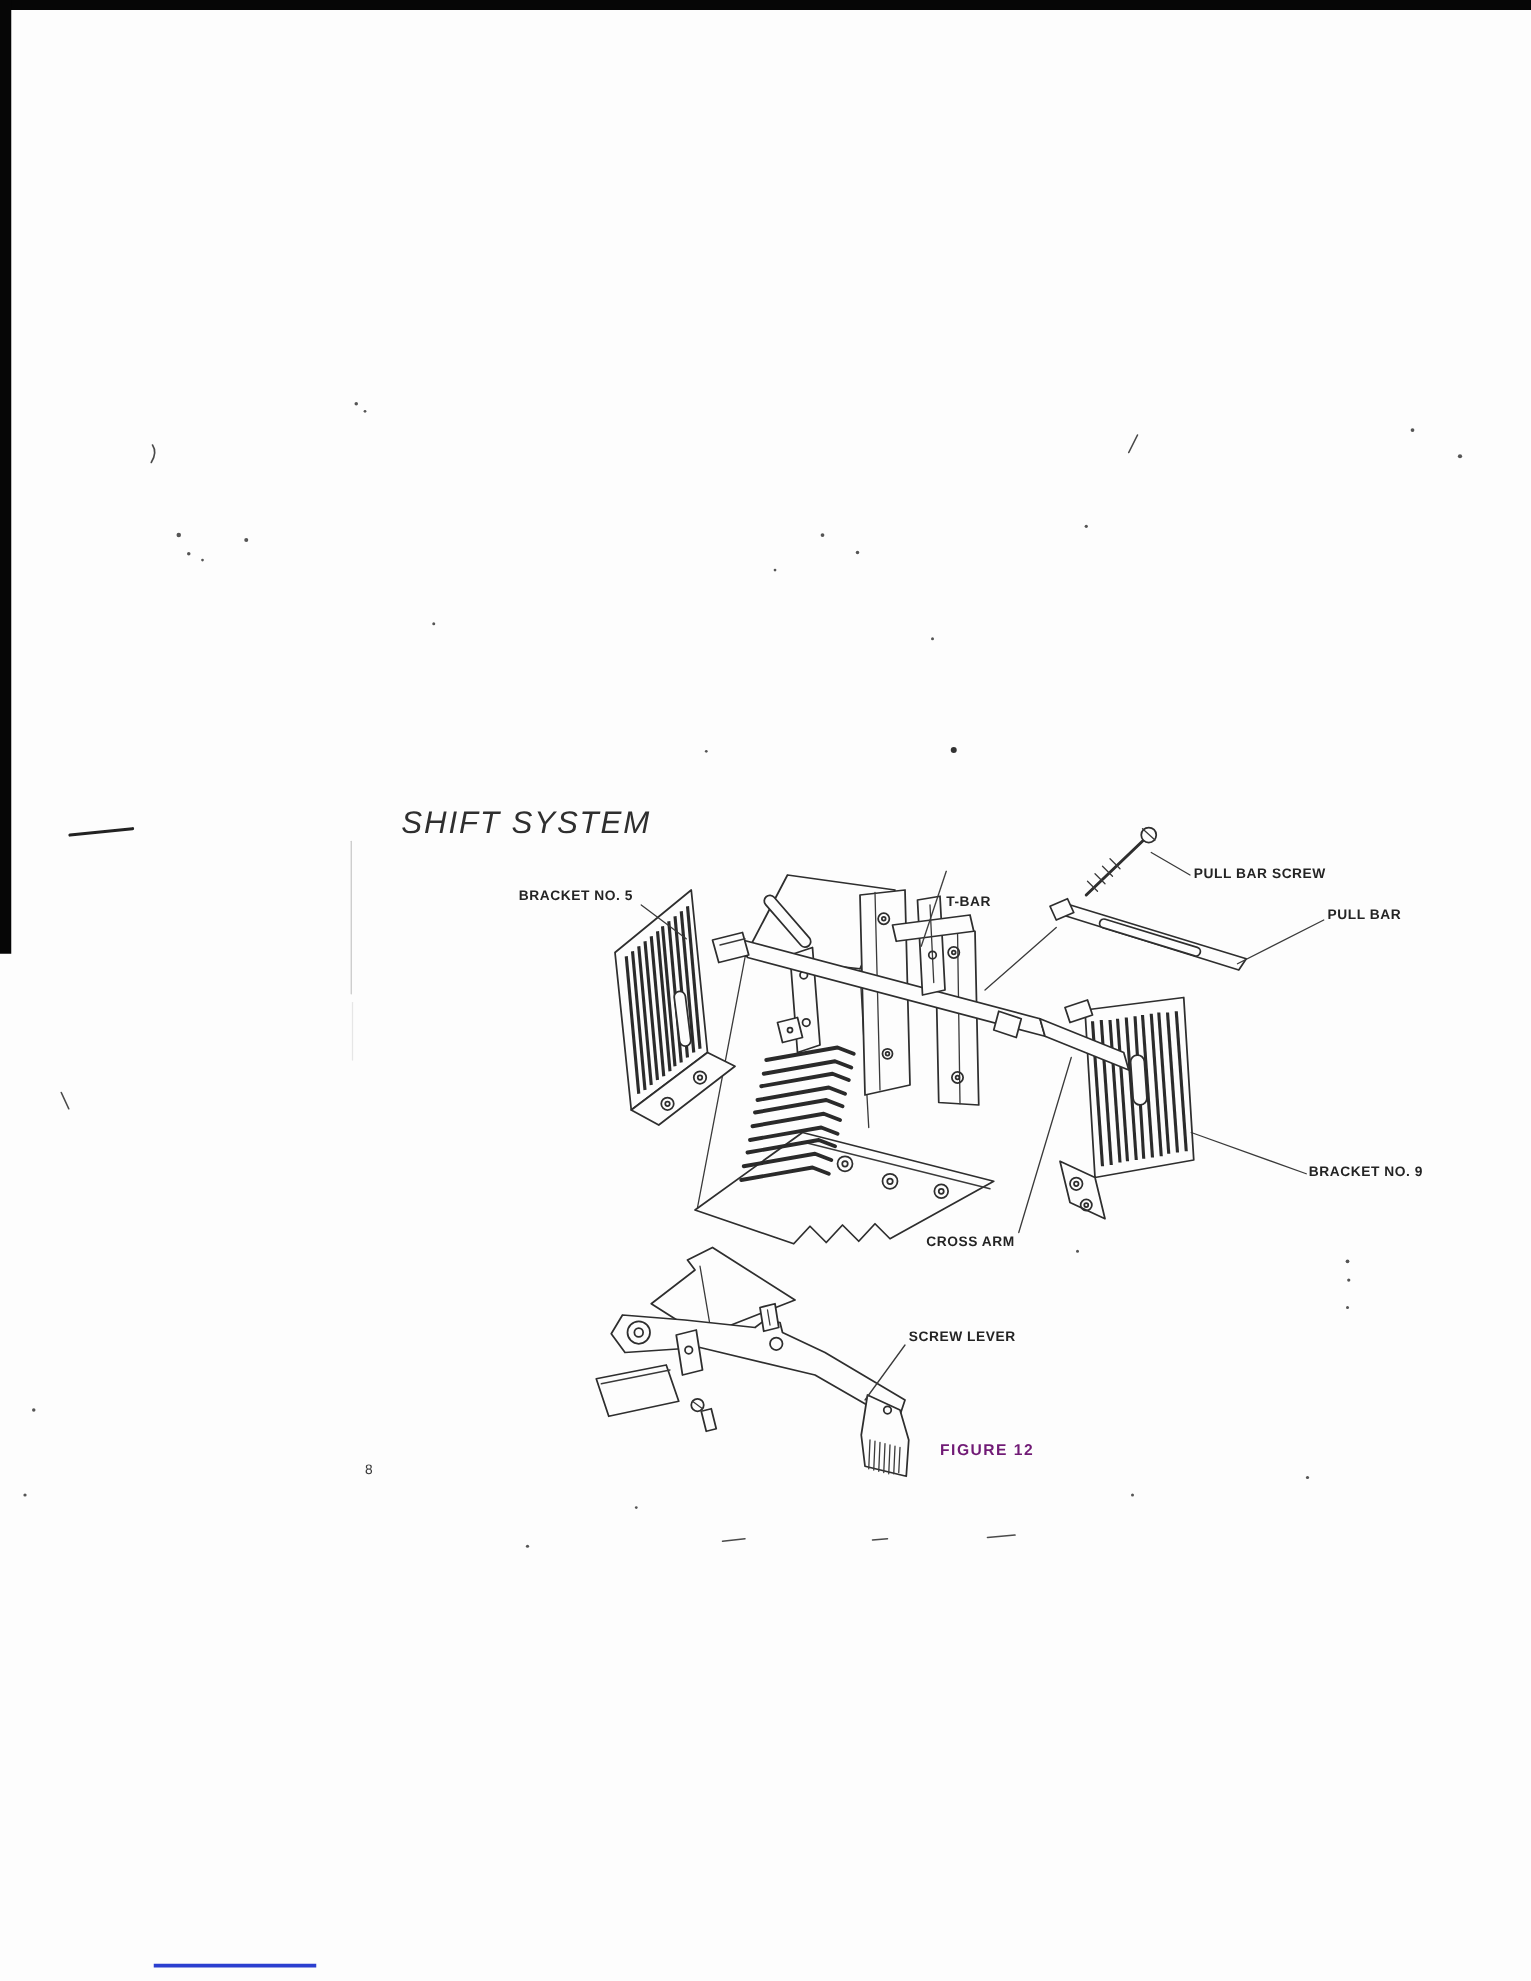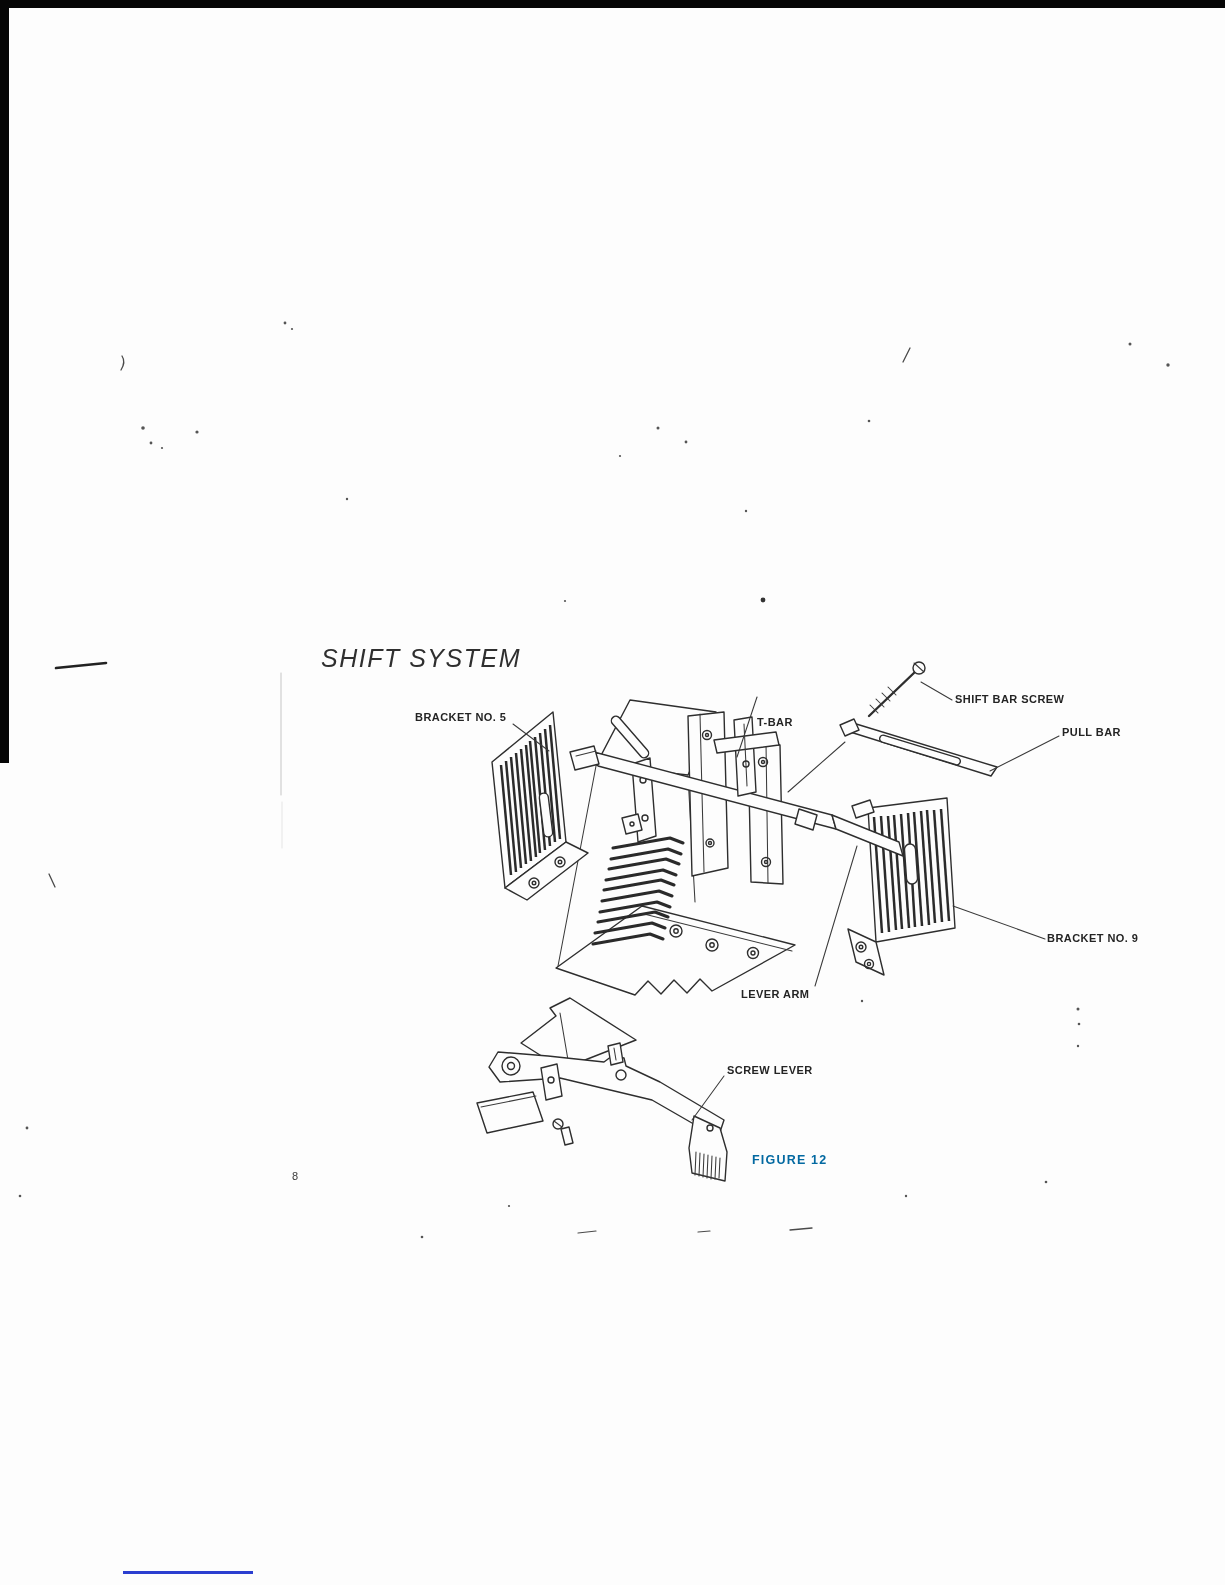--- a/index.html
+++ b/index.html
@@ -6,21 +6,21 @@
   .page{position:relative;width:1225px;height:1585px;background:#fdfdfd;overflow:hidden;
         font-family:"Liberation Sans",sans-serif;color:#2a2a2a;}
   .scan-top{position:absolute;left:0;top:0;width:1225px;height:8px;background:#060606;}
   .scan-left{position:absolute;left:0;top:0;width:9px;height:763px;background:#060606;}
   .scan-blue{position:absolute;left:123px;top:1571px;width:130px;height:3px;background:#2b3fd0;}
   .title{position:absolute;left:321px;top:644px;font-style:italic;font-size:25px;
          letter-spacing:1.5px;color:#2f2f2f;white-space:nowrap;}
   .lbl{position:absolute;font-size:11px;font-weight:700;letter-spacing:.45px;
        color:#242424;white-space:nowrap;}
   .caption{position:absolute;left:752px;top:1153px;font-size:12.5px;font-weight:700;
-           letter-spacing:1.2px;color:#0369a1;white-space:nowrap;}
+           letter-spacing:1.2px;color:#701a75;white-space:nowrap;}
   .pagenum{position:absolute;left:292px;top:1170px;font-size:11px;color:#3a3a3a;}
   svg.diagram{position:absolute;left:0;top:0;}
   .s{fill:none;stroke:#2e2e2e;stroke-width:1.4;stroke-linejoin:round;stroke-linecap:round;}
   .f{fill:#fdfdfd;stroke:#2e2e2e;stroke-width:1.4;stroke-linejoin:round;}
   .thin{fill:none;stroke:#3a3a3a;stroke-width:1.05;stroke-linecap:round;}
   .thick{fill:none;stroke:#2a2a2a;stroke-width:3.1;stroke-linecap:round;stroke-linejoin:round;}
   .louver{fill:none;stroke:#2b2b2b;stroke-width:2.5;stroke-linecap:butt;}
   .noise{fill:#555;stroke:none;}
   .nline{fill:none;stroke:#4a4a4a;stroke-width:1.3;stroke-linecap:round;}
 </style>
@@ -238,21 +238,21 @@
         <circle class="noise" cx="1046" cy="1182" r="1.3"></circle>
       <circle class="noise" cx="1078" cy="1009" r="1.5"></circle>
         <circle class="noise" cx="1079" cy="1024" r="1.3"></circle>
       <circle class="noise" cx="1078" cy="1046" r="1.2"></circle>
         <circle class="noise" cx="862" cy="1001" r="1.2"></circle>
     </g>
   </svg>
 
   <div class="lbl" style="left:415px;top:711px;">BRACKET NO. 5</div>
   <div class="lbl" style="left:757px;top:716px;">T-BAR</div>
-  <div class="lbl" style="left:955px;top:693px;">SHIFT BAR SCREW</div>
+  <div class="lbl" style="left:955px;top:693px;">PULL BAR SCREW</div>
   <div class="lbl" style="left:1062px;top:726px;">PULL BAR</div>
   <div class="lbl" style="left:1047px;top:932px;">BRACKET NO. 9</div>
-  <div class="lbl" style="left:741px;top:988px;">LEVER ARM</div>
+  <div class="lbl" style="left:741px;top:988px;">CROSS ARM</div>
   <div class="lbl" style="left:727px;top:1064px;">SCREW LEVER</div>
 
   <div class="caption">FIGURE 12</div>
   <div class="pagenum">8</div>
 </div>
 
 </body></html>

